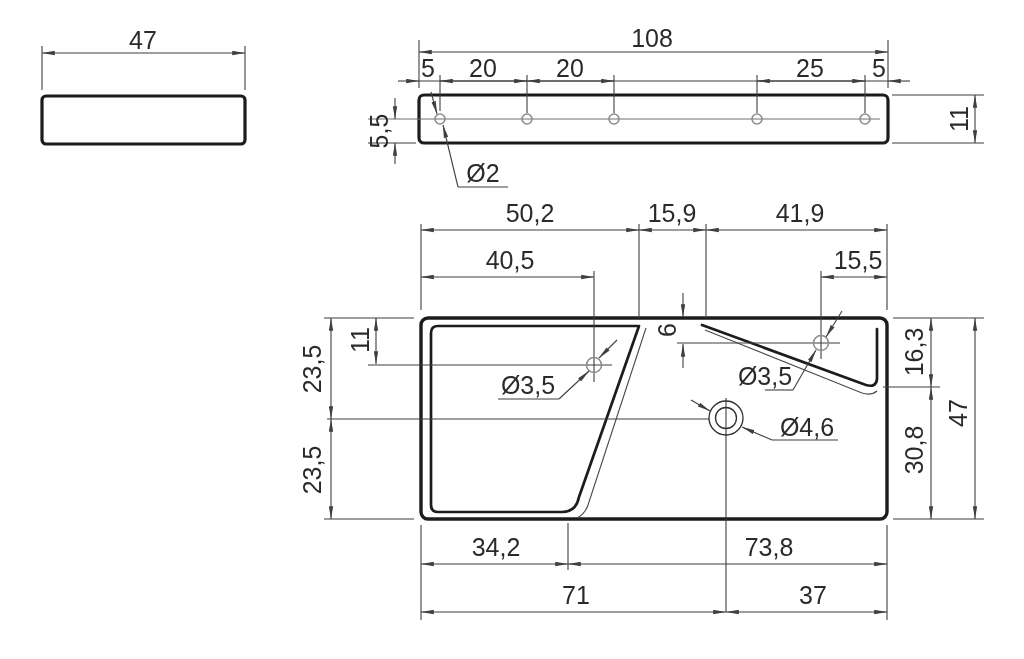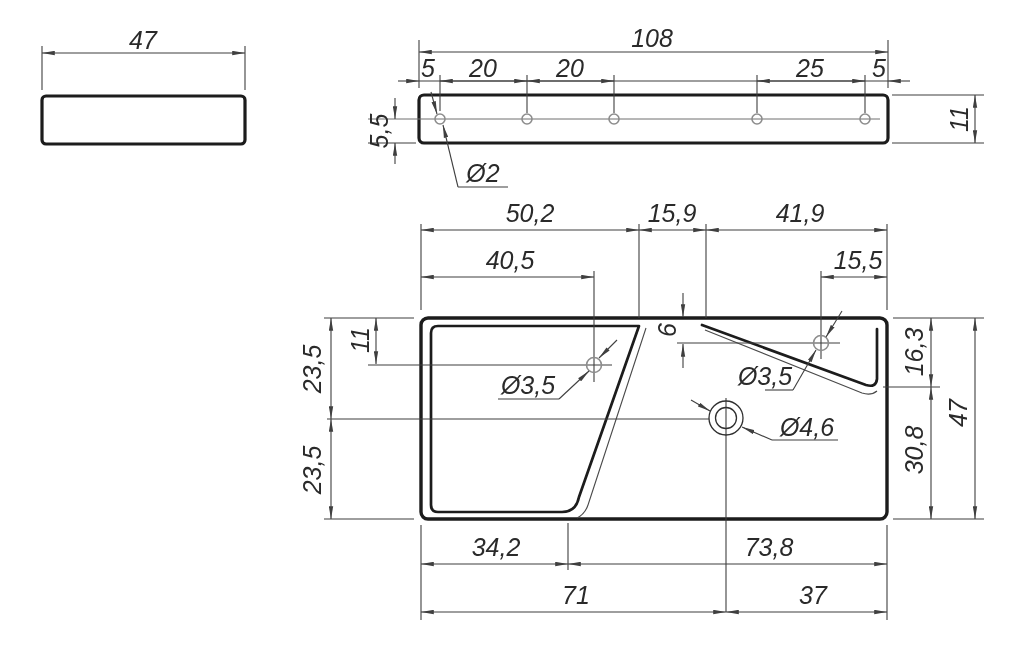--- a/index.html
+++ b/index.html
@@ -1,16 +1,16 @@
 <!DOCTYPE html>
 <html><head>
 <meta charset="utf-8">
 <style>
   html,body{margin:0;padding:0;background:#ffffff;}
-  .stage{position:relative;width:1024px;height:659px;background:#ffffff;overflow:hidden;font-style:italic;}
+  .stage{position:relative;width:1024px;height:659px;background:#ffffff;overflow:hidden;}
   svg{display:block;}
   .part{stroke:#1c1c1c;fill:none;stroke-linejoin:round;stroke-linecap:round;}
   .pw{stroke-width:3.2;}
   .pw2{stroke-width:2.7;}
   .thin{stroke:#4a4a4a;stroke-width:1.1;fill:none;}
   .dl{stroke:#3f3f3f;stroke-width:1.1;fill:none;}
   .cl{stroke:#6f6f6f;stroke-width:1;fill:none;}
   .hole{stroke:#8d8d8d;stroke-width:1.6;fill:none;}
   .holed{stroke:#2f2f2f;stroke-width:1.3;fill:none;}
   text.dim{font-family:"Liberation Sans","DejaVu Sans",sans-serif;font-size:25px;fill:#2a2a2a;}

